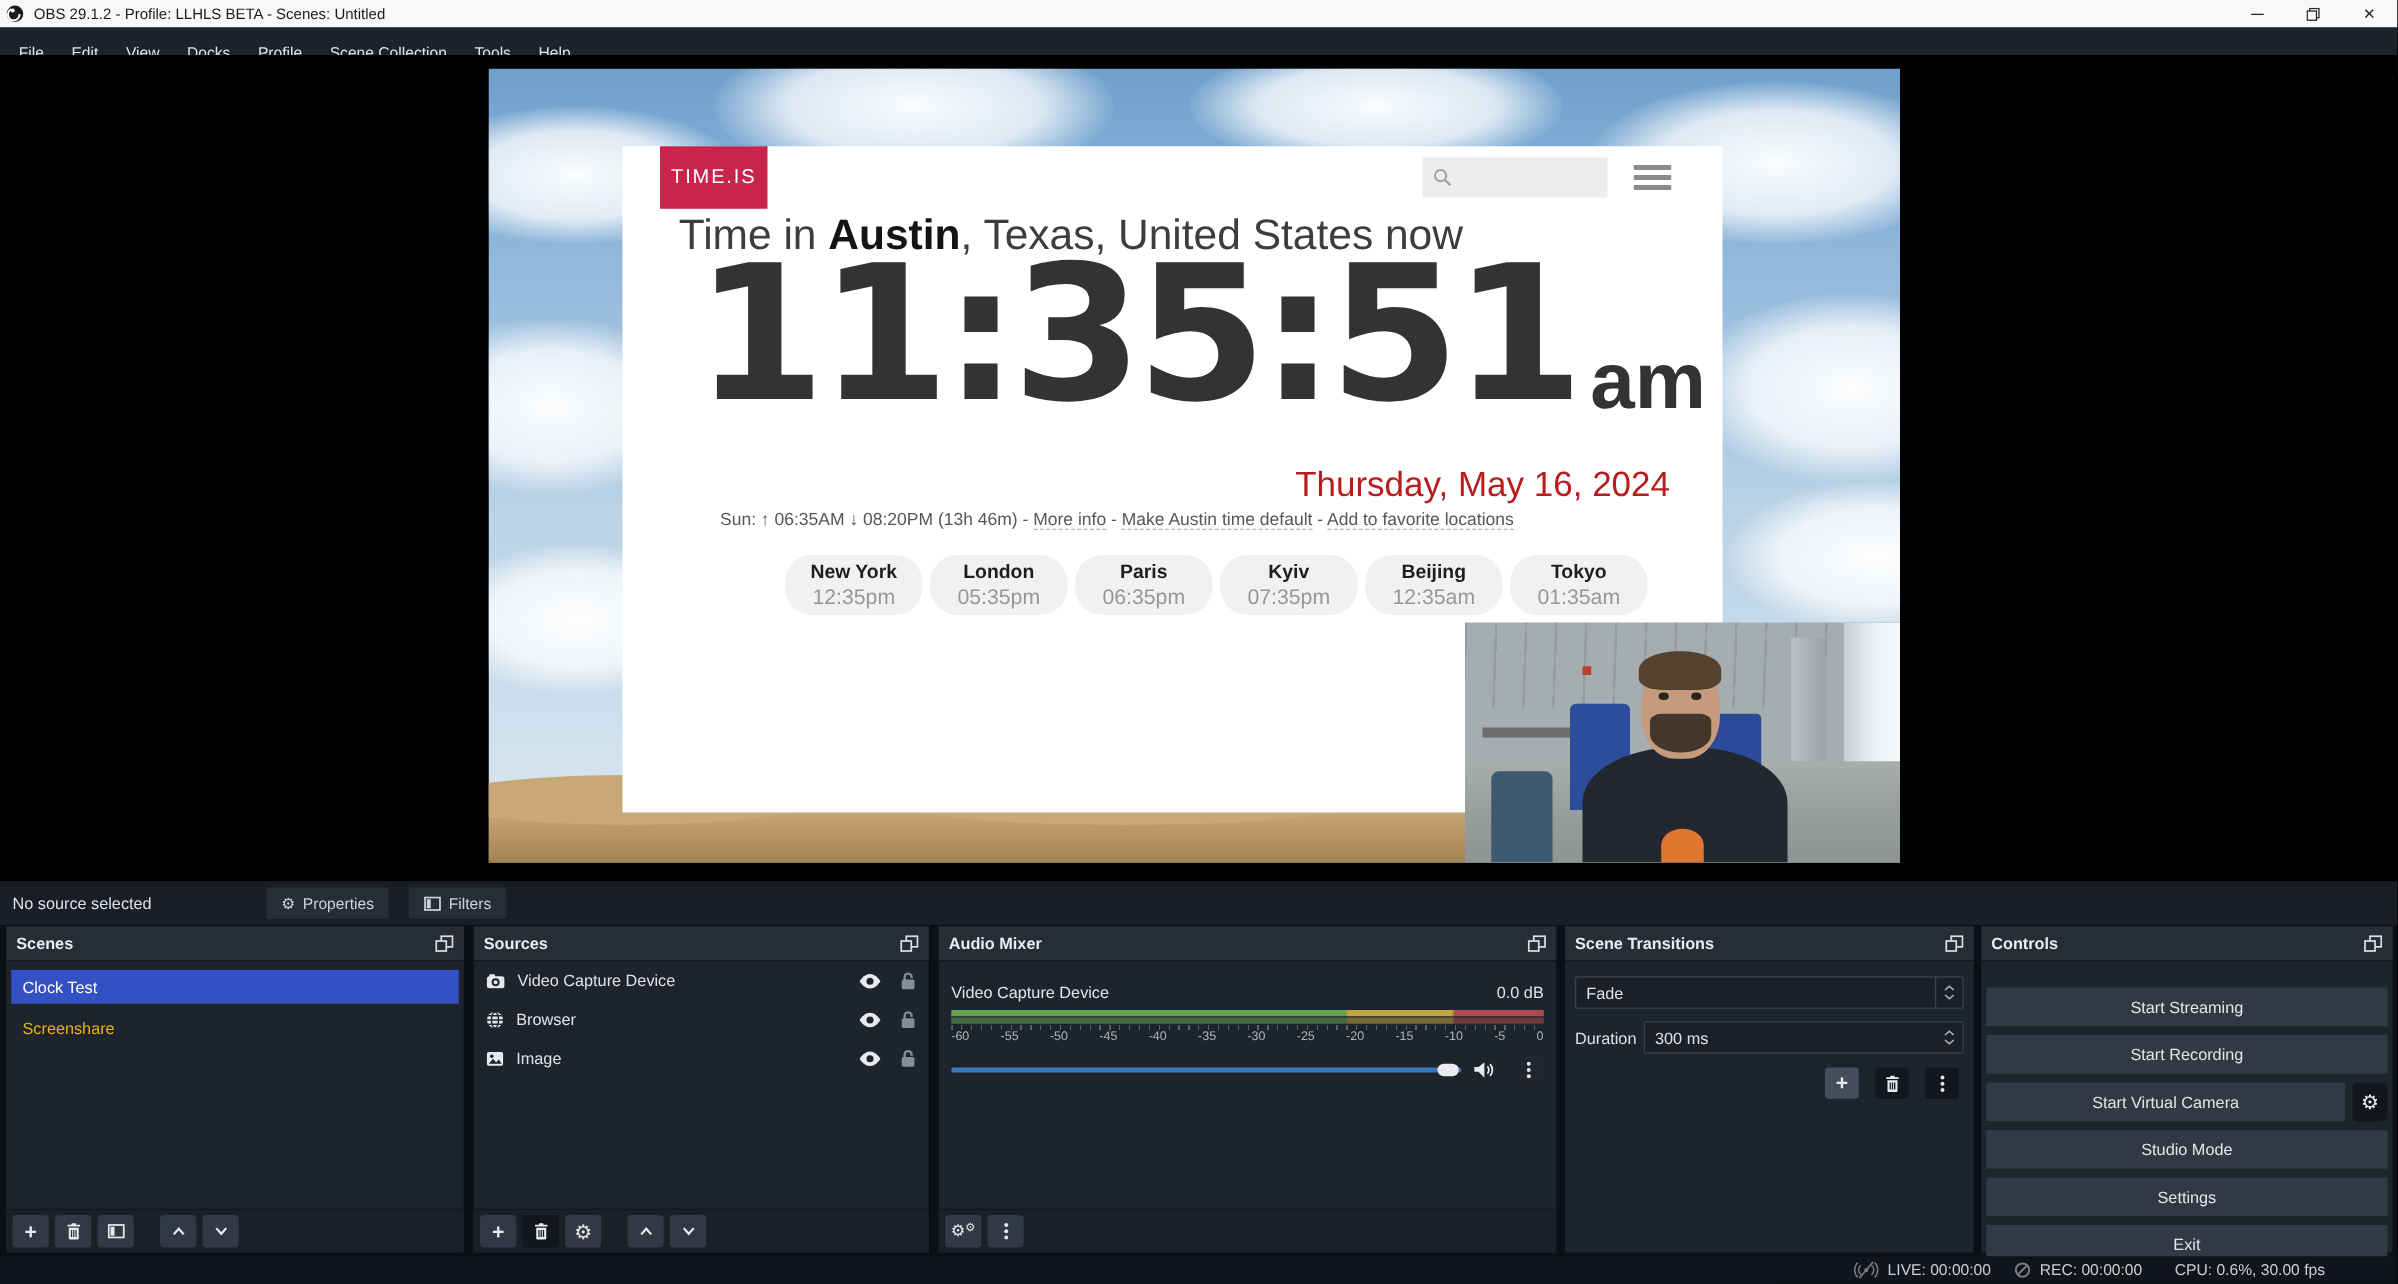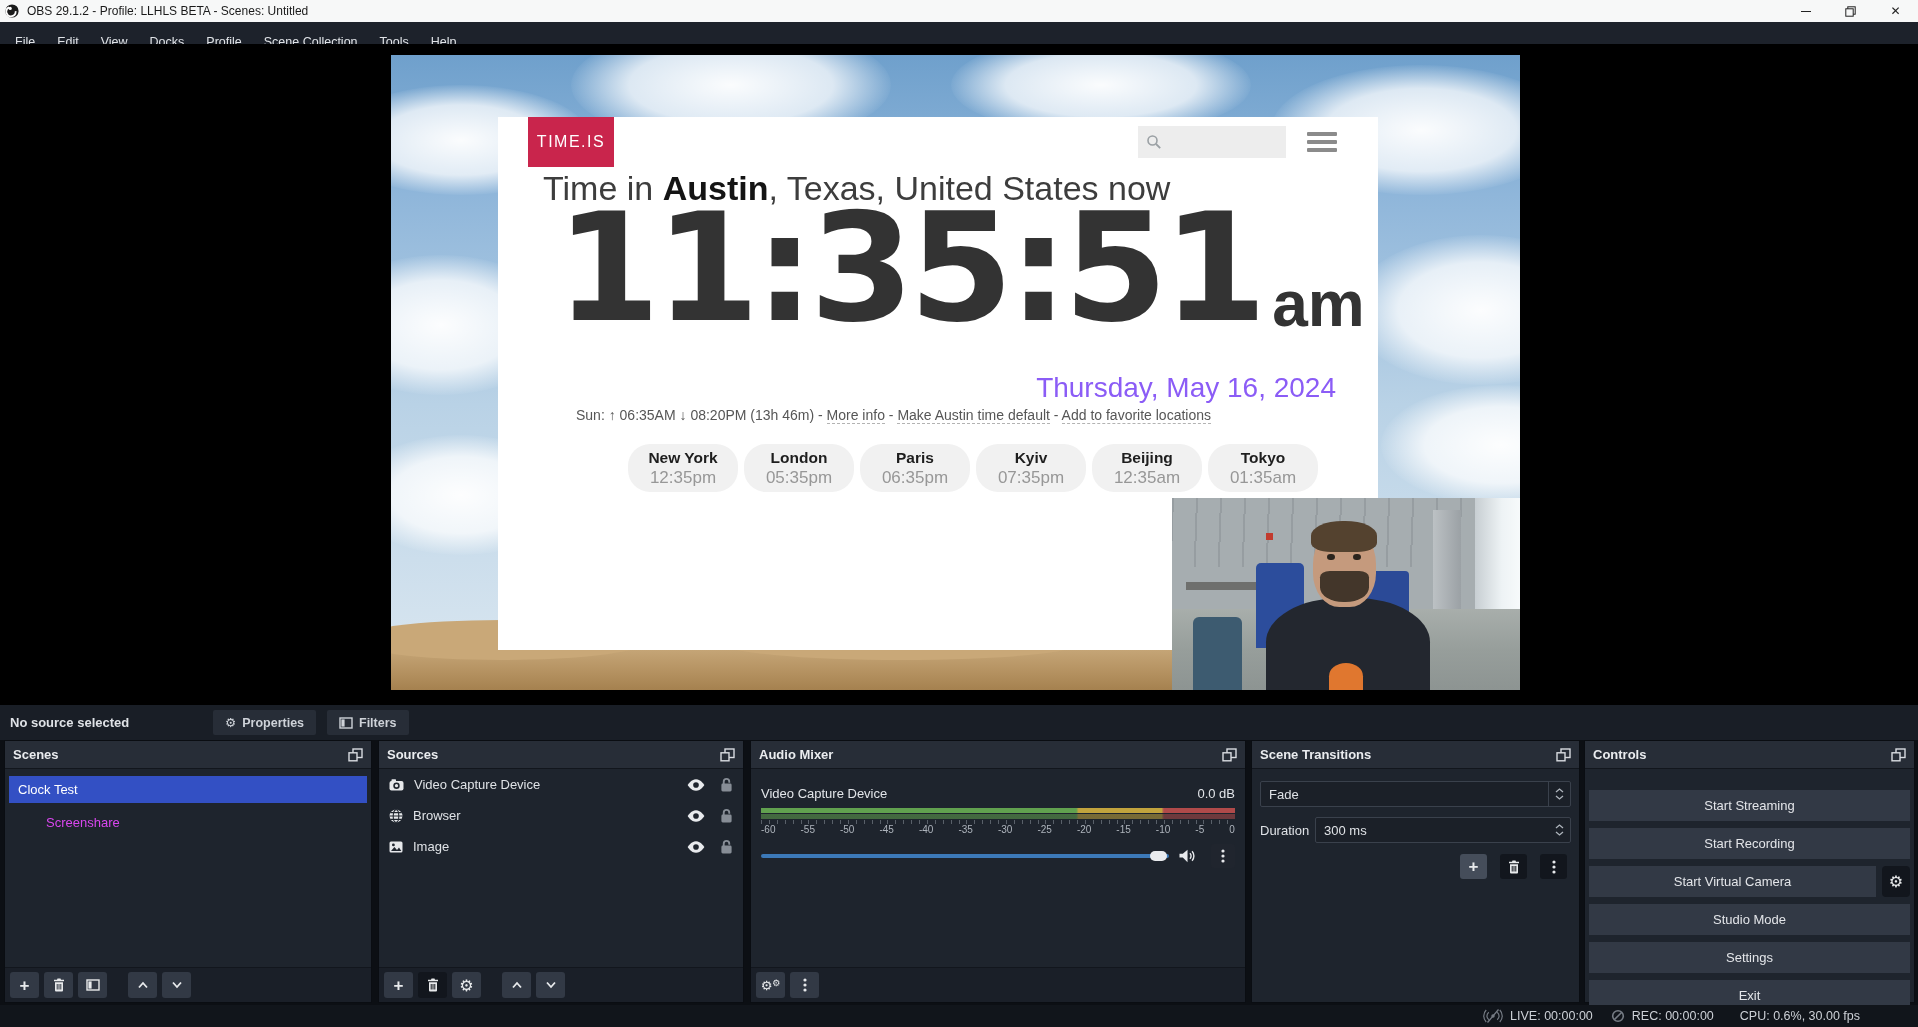--- a/index.html
+++ b/index.html
@@ -33,21 +33,21 @@
   .ti-logo { position:absolute; left:30px; top:0; width:86px; height:50px; background:#c9254c; color:#fff;
              display:flex; align-items:center; justify-content:center; font-size:16px; font-weight:normal; letter-spacing:1.5px; }
   .ti-search { position:absolute; left:640px; top:9px; width:148px; height:32px; background:#ededed; display:flex; align-items:center; padding-left:8px; }
   .ti-burger { position:absolute; left:809px; top:15px; width:30px; height:20px; display:flex; flex-direction:column; justify-content:space-between; }
   .ti-burger i { display:block; height:4px; background:#8b8b8b; border-radius:1px; }
   .ti-heading { position:absolute; left:45px; top:52px; font-size:34px; color:#3d3d3d; white-space:nowrap; }
   .ti-heading b { color:#141414; }
   .ti-time { position:absolute; left:58px; top:90px; display:flex; align-items:flex-end; color:#333; white-space:nowrap; }
   .ti-time .digits { font-family:"DejaVu Sans", sans-serif; font-weight:bold; font-size:150px; line-height:0.82; letter-spacing:-5px; }
   .ti-time .ampm { font-family:Liberation Sans, sans-serif; font-weight:bold; font-size:64px; line-height:0.8; margin-left:10px; }
-  .ti-date { position:absolute; right:42px; top:255px; font-size:28px; color:#8b5cf6; }
+  .ti-date { position:absolute; right:42px; top:255px; font-size:28px; color:#b91c1c; }
   .ti-sun { position:absolute; left:78px; top:290px; font-size:14px; color:#565656; white-space:pre; }
   .tlink { border-bottom:1px dashed #b3b3b3; }
   .ti-clockrow { position:absolute; left:130px; top:327px; display:flex; gap:6px; }
   .ti-box { width:110px; height:48px; background:#f1f1f1; display:flex; flex-direction:column; align-items:center; justify-content:center;border-radius:22px; }
   .ti-box .city { font-size:15.5px; font-weight:bold; color:#1e1e1e; }
   .ti-box .wtime { font-size:17px; color:#979797; margin-top:1px; }
 
   
   .webcam { position:absolute; left:781px; top:443px; width:348px; height:192px; overflow:hidden; background:#a6adb0; }
   .wc-ceiling { position:absolute; left:0; top:0; width:100%; height:36%;
@@ -63,21 +63,21 @@
   .wc-alarm { position:absolute; left:27%; top:18%; width:2%; height:4%; background:#c23b2e; }
   .wc-chair-front { position:absolute; left:6%; top:62%; width:14%; height:38%; background:#3d5b70; border-radius:6px 6px 0 0; }
   .wc-person-body { position:absolute; left:27%; top:52%; width:47%; height:50%; background:#23272f; border-radius:46% 46% 0 0; }
   .wc-logo { position:absolute; left:45%; top:86%; width:10%; height:14%; background:#e0772f; border-radius:50% 50% 0 0; }
   .wc-head { position:absolute; left:40.5%; top:15%; width:18%; height:42%; background:#c59a7d; border-radius:46% 46% 42% 42%; }
   .wc-hair { position:absolute; left:40%; top:12%; width:19%; height:16%; background:#54422f; border-radius:48% 48% 30% 30%; }
   .wc-beard { position:absolute; left:42.5%; top:38%; width:14%; height:16%; background:#43362a; border-radius:20% 20% 48% 48%; }
   .wc-eye { position:absolute; width:2.2%; height:3.5%; background:#2b241d; border-radius:50%; top:29%; }
 
   
-  .srcbar { position:absolute; left:0; top:705px; width:1918px; height:35px; background:#191e26; display:flex; align-items:center;font-weight:bold; }
+  .srcbar { position:absolute; left:0; top:705px; width:1918px; height:35px; background:#191e26; display:flex; align-items:center; }
   .srcbar .status { margin-left:10px; font-size:13px; color:#dfe2e6; }
   .sbtn { height:25px; background:#272d37; border-radius:2px; display:flex; align-items:center; justify-content:center; gap:6px; color:#ced2d8; font-size:12.5px; padding:0 12px; }
   .sbtn.props { position:absolute; left:213px; }
   .sbtn.filt  { position:absolute; left:327px; }
   .uni { font-family:"DejaVu Sans", sans-serif; }
 
   
   .docks { position:absolute; left:0; top:740px; width:1918px; height:265px; background:#0c0f14; }
   .panel { position:absolute; top:0; height:263px; background:#1e242d; border:1px solid #0a0d12; }
   .p-scenes { left:4px; width:368px; }
@@ -87,21 +87,21 @@
   .p-controls { left:1584px; width:331px; }
   .phead { height:28px; background:#272d37; display:flex; align-items:center; justify-content:space-between; padding:0 8px; border-bottom:1px solid #12161d; }
   .phead .ptitle { font-size:13px; font-weight:bold; color:#eaecef; }
   .ptoolbar { position:absolute; left:0; bottom:0; width:100%; height:35px; background:#1a1f28; border-top:1px solid #12161d; display:flex; align-items:center; gap:5px; padding:0 5px; }
   .tbtn { width:29px; height:26px; background:#323945; border-radius:3px; display:flex; align-items:center; justify-content:center; color:#e8eaec; }
   .tbtn.dark { background:#12161d; }
   .tbtn .plus { font-size:17px; font-weight:bold; line-height:1; }
   .tgap { width:11px; }
 
   .scene-row-sel { margin:7px 4px 0; height:27px; background:#3350c4; color:#fff; font-size:13px; display:flex; align-items:center; padding-left:9px; }
-  .scene-row { margin-top:7px; height:24px; color:#d946ef; font-size:13px; display:flex; align-items:center; padding-left:13px;margin-left:28px; }
+  .scene-row { margin-top:7px; height:24px; color:#eab308; font-size:13px; display:flex; align-items:center; padding-left:13px; }
 
   .src-row { height:31px; display:flex; align-items:center; padding:0 10px; color:#dfe2e6; font-size:13px; }
   .src-row:first-of-type { margin-top:4px; }
   .src-row .lbl { margin-left:10px; }
   .src-right { margin-left:auto; display:flex; align-items:center; gap:14px; }
 
   
   .mix-name-row { margin-top:17px; padding:0 10px; display:flex; justify-content:space-between; align-items:center; color:#e2e5e9; font-size:13px; }
   .meter { margin:7px 10px 0; }
   .meter .hi { height:5px; background:linear-gradient(90deg,#61a14f 0%,#61a14f 66.5%,#c2a33d 67%,#c2a33d 84.5%,#b04a4a 85%,#b04a4a 100%); }

